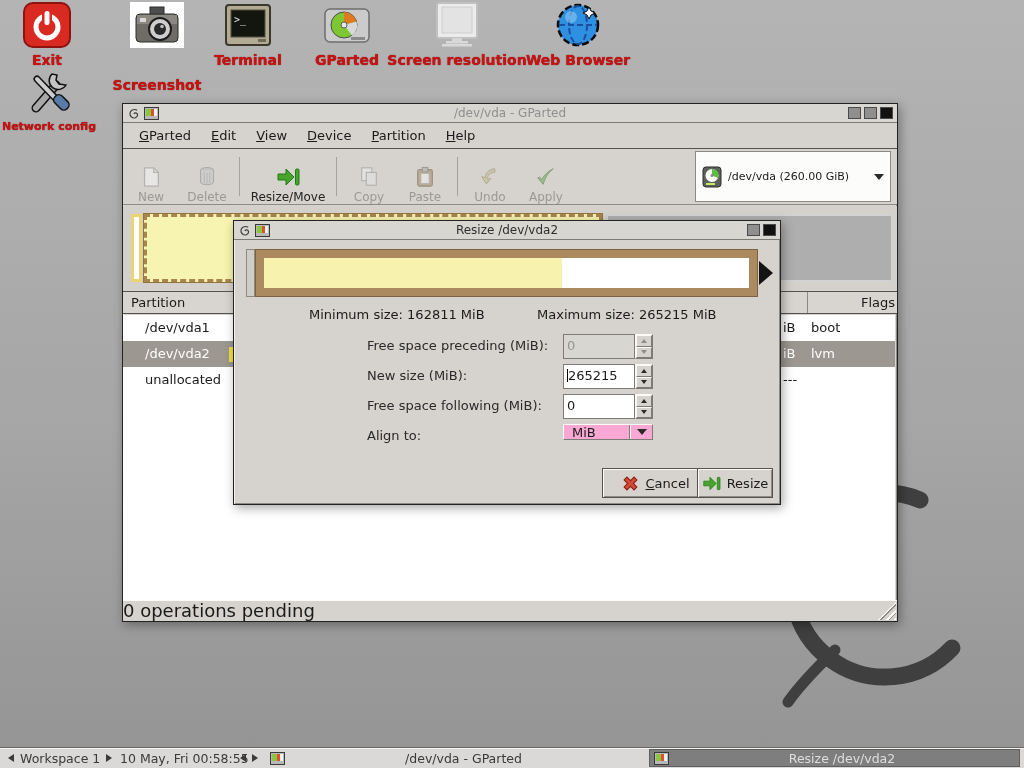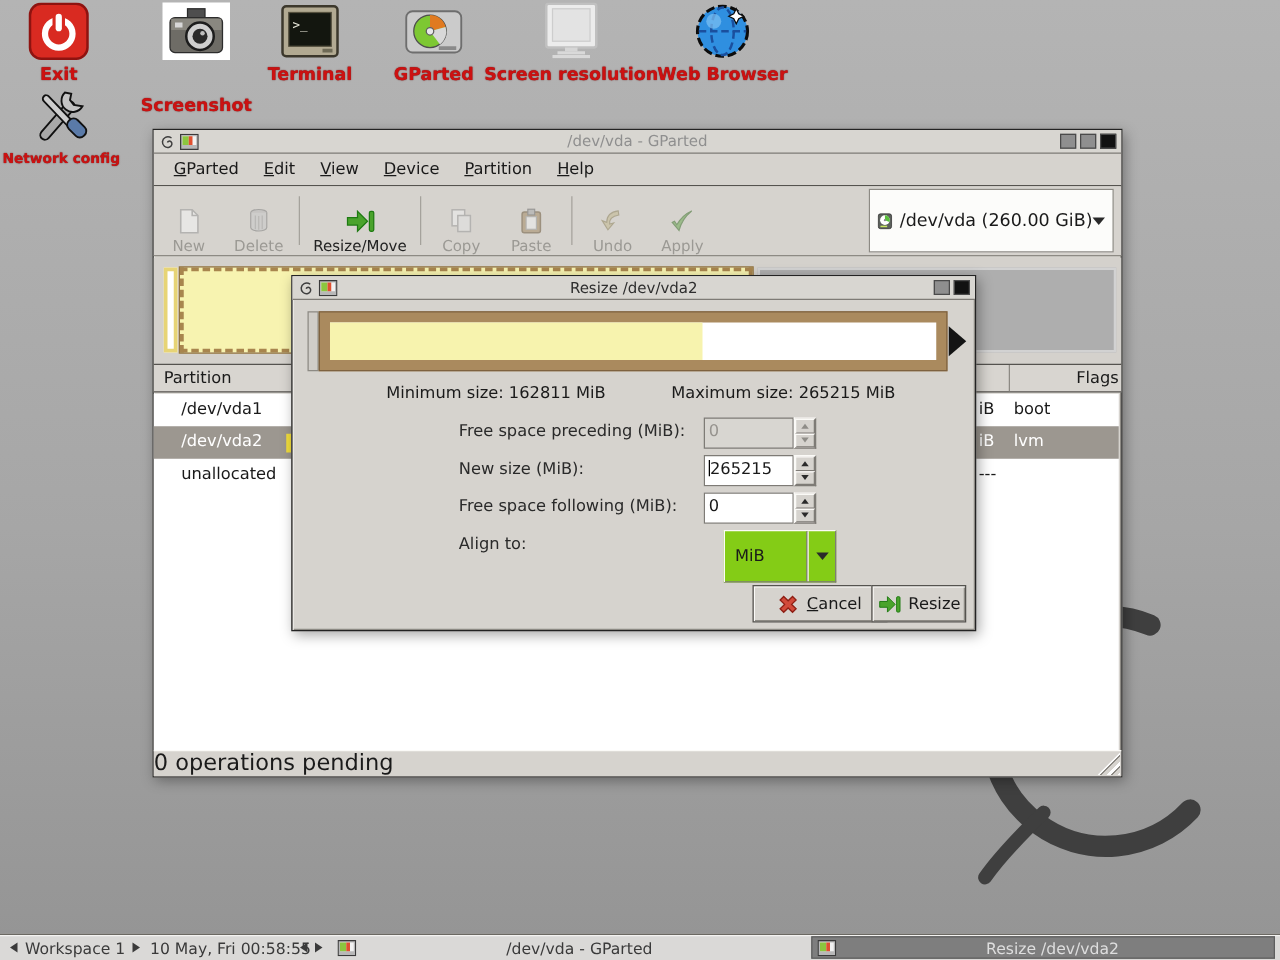--- a/index.html
+++ b/index.html
@@ -47,21 +47,21 @@
   .toolbar { height:56px; background:#d6d3ce; border-bottom:1px solid #8d8a84;
              display:flex; align-items:stretch; position:relative; }
   .tool-btn { width:56px; display:flex; flex-direction:column; align-items:center;
               justify-content:flex-end; gap:2px; font-size:12px; color:#222; }
   .tool-btn.wide { width:88px; }
   .tool-btn.disabled { color:#9b9994; }
   .tool-btn.disabled svg { opacity:.55; filter:grayscale(35%); }
   .tool-sep { width:1px; background:#a5a29c; margin:8px 4px; }
   .device-panel { position:absolute; right:6px; top:2px; bottom:2px; width:196px;
                   background:#fcfcfa; border:1px solid #8d8a84; display:flex; align-items:center; padding:0 6px; }
-  .device-panel .txt { font-size:14px; margin-left:6px; white-space:nowrap; }
+  .device-panel .txt { font-size:11px; margin-left:6px; white-space:nowrap; }
   .combo-arrow { margin-left:auto; width:0; height:0; border-left:5px solid transparent;
                  border-right:5px solid transparent; border-top:6px solid #2a2a2a; }
 
   
   .part-visual { position:absolute; left:0; right:0; top:102px; height:85px; background:#d4d1cc; }
   .pv-box { position:absolute; top:8px; height:68px; }
   #pv-vda1 { left:8px; width:11px; background:#fff; border:3px solid #e7d476; }
   #pv-vda2 { left:21px; width:458px; background:#f7f3b0; border:3px dashed #a8854e; outline:1px solid #93743f; }
   #pv-unalloc { left:483px; width:287px; background:#aeaeae; border:2px solid #d2d2d2; }
 
@@ -90,22 +90,22 @@
   .field-label { position:absolute; left:133px; top:4px; font-size:13px; color:#2a2a2a; }
   .spinbox { position:absolute; left:329px; top:0; width:72px; height:25px; background:#fff;
              border:1px solid #7e7b76; font-size:13px; padding:3px 2px 0 3px; }
   .spinbox.disabled { background:#d8d6d1; color:#97948f; }
   .spinner { position:absolute; left:401px; top:0; width:18px; height:25px; display:flex; flex-direction:column; }
   .spin-half { flex:1; background:#d6d3ce; display:flex; align-items:center; justify-content:center; }
   .arr-up { width:0; height:0; border-left:3px solid transparent; border-right:3px solid transparent; border-bottom:4px solid #2a2a2a; }
   .arr-dn { width:0; height:0; border-left:3px solid transparent; border-right:3px solid transparent; border-top:4px solid #2a2a2a; }
   .spinner.dim .arr-up { border-bottom-color:#8f8d88; } .spinner.dim .arr-dn { border-top-color:#8f8d88; }
   .caret { display:inline-block; width:1px; height:13px; background:#000; vertical-align:-2px; }
-  .combo { position:absolute; left:329px; top:0; width:90px; height:42px; background:#84cc16;
-           display:flex; align-items:center; padding-left:8px; font-size:13px;margin-left:16px; }
+  .combo { position:absolute; left:329px; top:0; width:90px; height:16px; background:#f9a8d4;
+           display:flex; align-items:center; padding-left:8px; font-size:13px; }
   .combo .dd { margin-left:auto; width:22px; align-self:stretch; display:flex; align-items:center;
                justify-content:center; border-left:1px solid #fbfaf7; box-shadow:-1px 0 0 #7e7b76; }
   .dlg-btn { position:absolute; height:30px; background:#d6d3ce; border:1px solid #55534f;
              box-shadow:inset 1px 1px 0 #fbfaf7, inset -1px -1px 0 #8d8a84;
              display:flex; align-items:center; justify-content:center; gap:6px; font-size:13px; }
 
   
   .rz-widget { position:absolute; left:12px; top:28px; width:527px; height:48px; }
   .rz-grip { position:absolute; left:0; top:0; width:9px; height:48px; background:#d0cdc8; border:1px solid #8d8a84; }
   .rz-frame { position:absolute; left:9px; top:0; width:503px; height:48px; background:#aa8a5e; border:1px solid #7e6240; }

